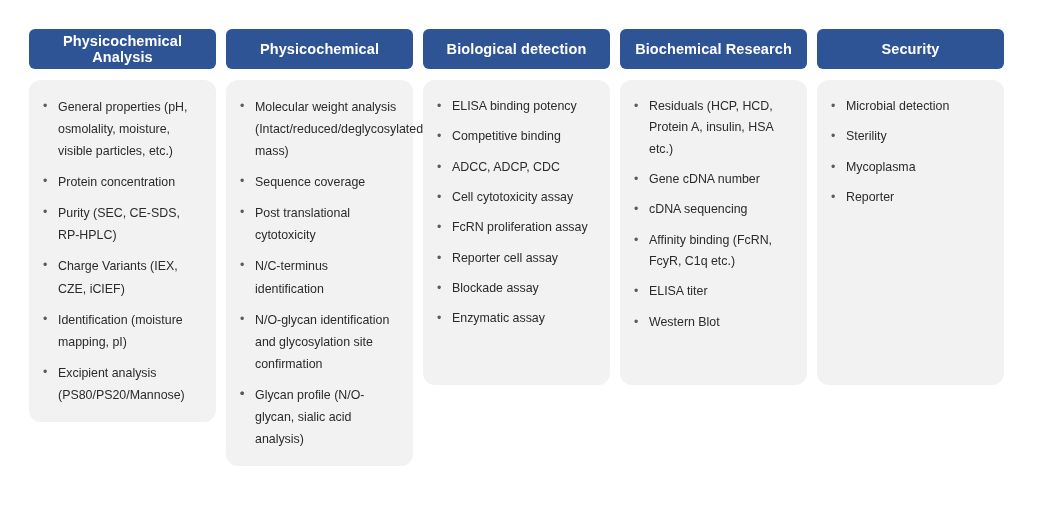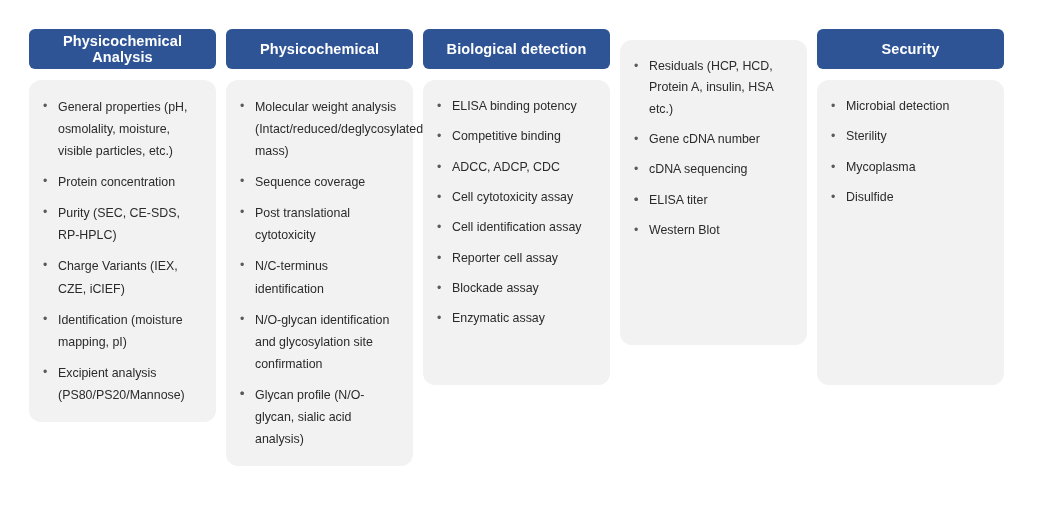--- a/index.html
+++ b/index.html
@@ -119,47 +119,48 @@
     </div>
 
     <div class="column">
       <div class="col-header">Biological detection</div>
       <div class="col-body">
         <ul class="items">
           <li><span class="bullet">•</span><span>ELISA binding potency</span></li>
           <li><span class="bullet">•</span><span>Competitive binding</span></li>
           <li><span class="bullet">•</span><span>ADCC, ADCP, CDC</span></li>
           <li><span class="bullet">•</span><span>Cell cytotoxicity assay</span></li>
-          <li><span class="bullet">•</span><span>Cell identification assay</span></li>
+          <li><span class="bullet">•</span><span>FcRN proliferation assay</span></li>
           <li><span class="bullet">•</span><span>Reporter cell assay</span></li>
           <li><span class="bullet">•</span><span>Blockade assay</span></li>
           <li><span class="bullet">•</span><span>Enzymatic assay</span></li>
         </ul>
       </div>
     </div>
 
     <div class="column">
+      <div class="col-header">Biochemical Research</div>
       <div class="col-body">
         <ul class="items">
           <li><span class="bullet">•</span><span>Residuals (HCP, HCD, Protein A, insulin, HSA etc.)</span></li>
           <li><span class="bullet">•</span><span>Gene cDNA number</span></li>
           <li><span class="bullet">•</span><span>cDNA sequencing</span></li>
-          <li><span class="bullet">•</span></li>
+          <li><span class="bullet">•</span><span>Affinity binding (FcRN, FcyR, C1q etc.)</span></li>
           <li><span class="bullet">•</span><span>ELISA titer</span></li>
           <li><span class="bullet">•</span><span>Western Blot</span></li>
         </ul>
       </div>
     </div>
 
     <div class="column">
       <div class="col-header">Security</div>
       <div class="col-body">
         <ul class="items">
           <li><span class="bullet">•</span><span>Microbial detection</span></li>
           <li><span class="bullet">•</span><span>Sterility</span></li>
           <li><span class="bullet">•</span><span>Mycoplasma</span></li>
-          <li><span class="bullet">•</span><span>Disulfide</span></li>
+          <li><span class="bullet">•</span><span>Reporter</span></li>
         </ul>
       </div>
     </div>
 
   </div>
 </div>
 
 </body></html>

